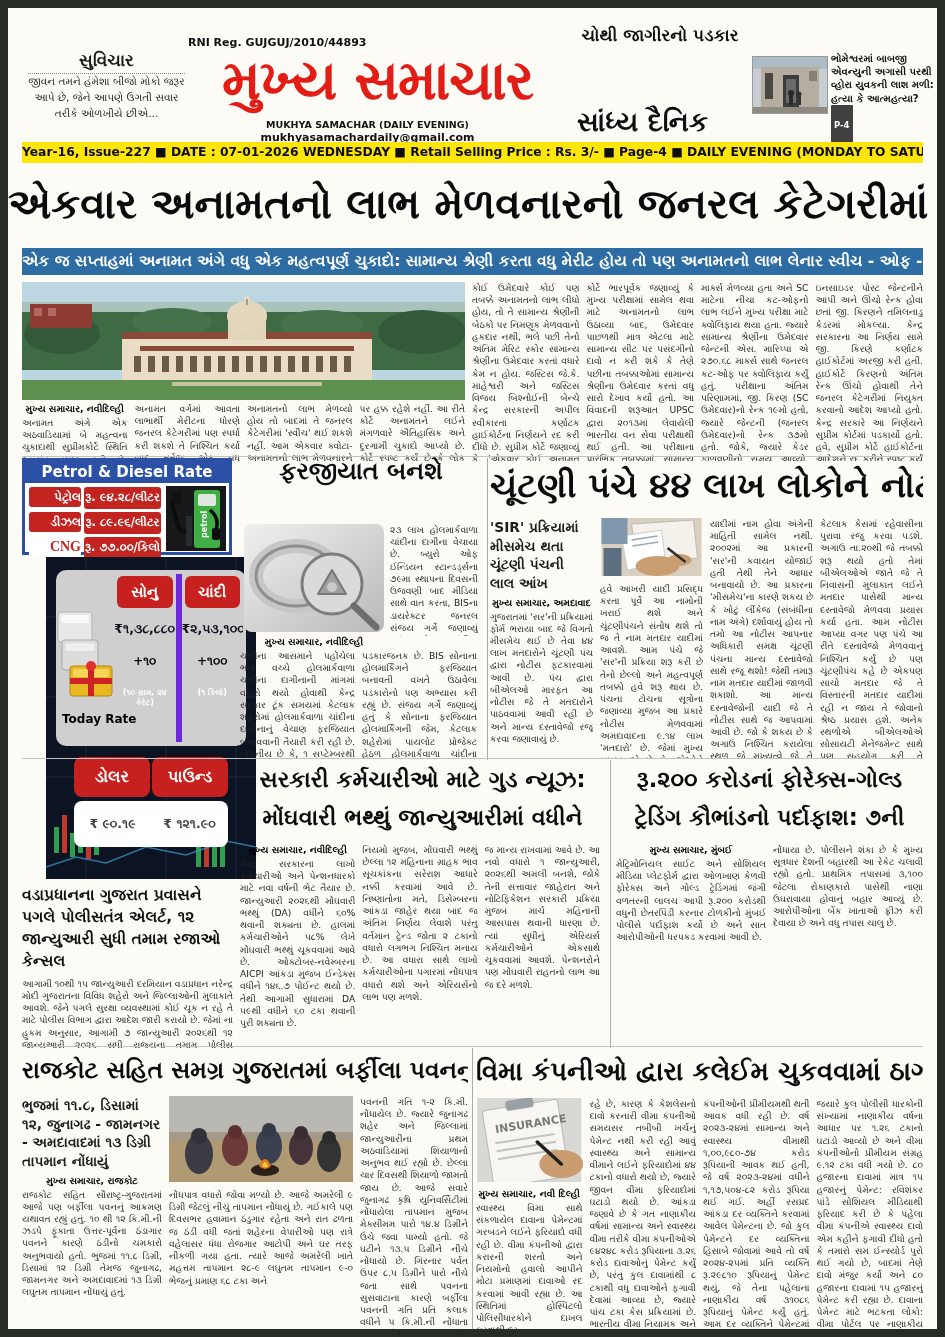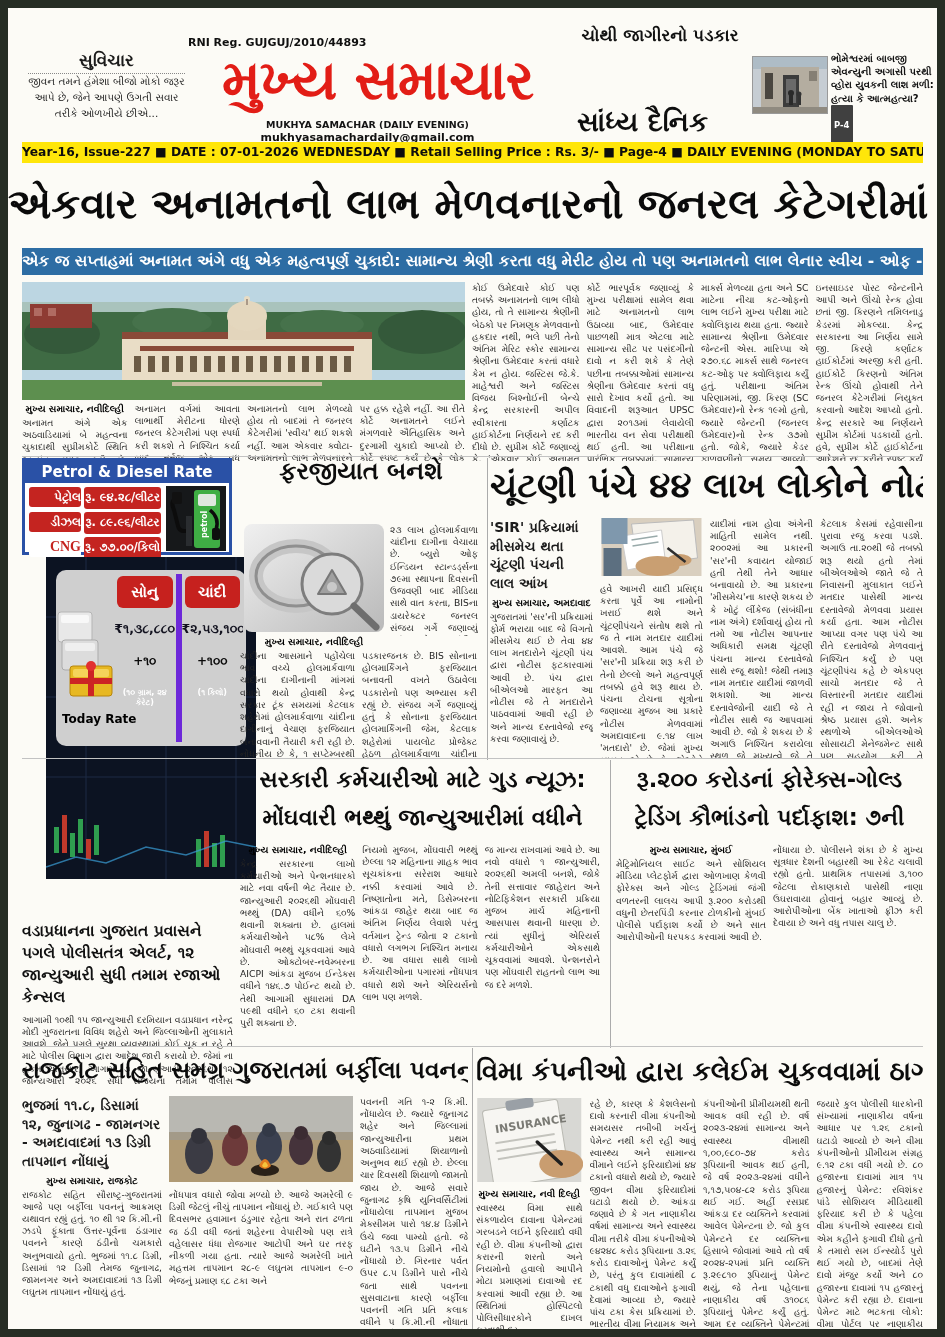--- a/index.html
+++ b/index.html
@@ -66,21 +66,21 @@
   .munit{margin-top:14px;text-align:center;font-weight:bold;font-size:8px;color:#fff;line-height:1.3;}
   .today{position:absolute;left:6px;bottom:20px;font-size:12px;font-weight:bold;color:#000;}
   .ccard{position:absolute;left:28px;top:200px;width:154px;}
   .chead{display:flex;gap:2px;}
   .chead>div{flex:1;height:40px;line-height:40px;background:#c6211e;color:#fff;font-weight:bold;
              font-size:16.5px;text-align:center;border-radius:8px;}
   .cvals{margin-top:4px;background:#fff;border-radius:8px;height:46px;display:flex;}
   .cvals>div{flex:1;line-height:46px;text-align:center;font-weight:bold;font-size:12.5px;color:#444;}
 
   
-  .pm{left:22px;top:920px;width:211px;height:164px;overflow:hidden;}
+  .pm{left:22px;top:884px;width:211px;height:164px;overflow:hidden;}
   .pm .h{font-size:15.6px;font-weight:800;line-height:1.42;color:#101010;}
   .pm .bd{margin-top:5px;}
 
   
   .hallmark{left:240px;top:458px;width:242px;height:302px;border-right:1px solid #ababab;padding-right:5px;}
   .hm-h{font-size:24px;font-weight:800;text-align:center;line-height:1.15;color:#0c0c0c;}
   .hm-img{position:absolute;left:4px;top:66px;width:140px;height:108px;}
   .hm-intro{position:absolute;left:150px;top:66px;width:88px;height:112px;overflow:hidden;}
   .hm-by{position:absolute;left:4px;top:178px;width:140px;}
   .hm-cols{position:absolute;left:0;top:192px;width:237px;height:108px;}
@@ -288,20 +288,30 @@
         </div>
         <div class="mcol">
           <div class="mhead">ચાંદી</div>
           <div class="mval">₹૨,૫૩,૧૦૦</div>
           <div class="mchg">+૧૦૦</div>
           <div class="munit">(૧ કિલો)</div>
         </div>
       </div>
       <div class="today">Today Rate</div>
     </div>
+    <div class="ccard">
+      <div class="chead">
+        <div>ડોલર</div>
+        <div>પાઉન્ડ</div>
+      </div>
+      <div class="cvals">
+        <div>₹ ૯૦.૧૯</div>
+        <div>₹ ૧૨૧.૯૦</div>
+      </div>
+    </div>
   </div>
 
   <div class="abs pm">
     <div class="h">વડાપ્રધાનના ગુજરાત પ્રવાસને પગલે પોલીસતંત્ર એલર્ટ, ૧૨ જાન્યુઆરી સુધી તમામ રજાઓ કેન્સલ</div>
     <div class="bd body-text">આગામી ૧૦થી ૧૫ જાન્યુઆરી દરમિયાન વડાપ્રધાન નરેન્દ્ર મોદી ગુજરાતના વિવિધ શહેરો અને જિલ્લાઓની મુલાકાતે આવશે. જેને પગલે સુરક્ષા વ્યવસ્થામાં કોઈ ચૂક ન રહે તે માટે પોલીસ વિભાગ દ્વારા આદેશ જારી કરાયો છે. જેમાં ના હુકમ અનુસાર, આગામી ૭ જાન્યુઆરી ૨૦૨૬થી ૧૨ જાન્યુઆરી ૨૦૨૬ સુધી રાજ્યના તમામ પોલીસ અધિકારીઓ અને કર્મચારીઓની તમામ પ્રકારની રજાઓ કેન્સલ કરવામાં આવી છે. મહત્વનું છે કે, ડીજીપી દ્વારા આપવામાં આવેલા જાહેરનામા મુજબ, અનિવાર્ય સંજોગો સિવાય કોઈપણ પોલીસકર્મીને રજા આપવામાં આવશે નહીં. વધુમાં, જે અધિકારીઓ કે કર્મચારીઓ હાલમાં રજા પર છે, તેઓને પણ વડાપ્રધાનના બંદોબસ્તને ધ્યાને લેતા તાત્કાલિક રજા પરથી પરત ફરી પોતાની ફરજ પર હાજર થવા માટે કહેવામાં આવ્યું છે. ઉલ્લેખનીય છે કે, સોમનાથ, રાજકોટ અને અમદાવાદ જેવા શહેરોમાં વડાપ્રધાનના વિવિધ કાર્યક્રમો યોજાનાર હોવાથી સમગ્ર રાજ્યનું પોલીસતંત્ર આ સમયગાળા દરમિયાન ખડેપગે રહેશે.</div>
   </div>
 
   <div class="abs hallmark">
     <div class="hm-h">
       <div>ફરજીયાત બનશે</div>

